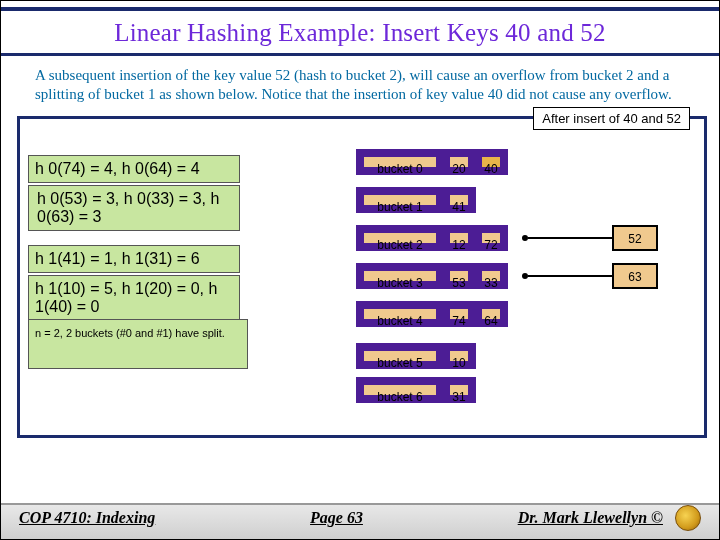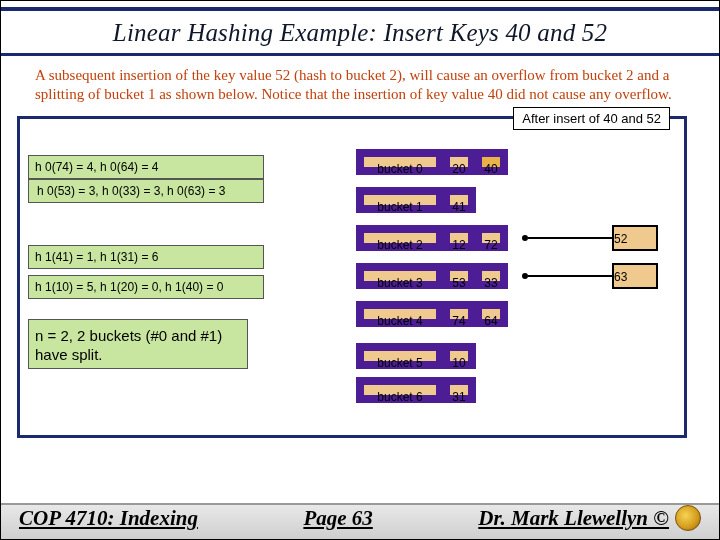--- a/index.html
+++ b/index.html
@@ -4,86 +4,86 @@
 <style>
   * { box-sizing: border-box; margin: 0; padding: 0; }
   html, body { width: 720px; height: 540px; font-family: "Times New Roman", Times, serif; background: #fff; }
   .slide {
     width: 720px; height: 540px; position: relative; background: #fff;
     border: 1px solid #000;
   }
   .top-rule { height: 4px; background: #1a2a6c; margin-top: 6px; }
   .title {
     text-align: center; font-size: 25px; font-weight: normal;
-    color: #0f172a; padding: 8px 20px 6px; letter-spacing: 0.2px; font-style: italic;
+    color: #6d28d9; padding: 8px 20px 6px; letter-spacing: 0.2px;
   }
   .under-rule { height: 3px; background: #1a2a6c; margin: 0 0 8px 0; }
   .body-text {
-    font-size: 15px; line-height: 1.25; padding: 2px 20px 6px 34px; color: #c2410c;
+    font-size: 15px; line-height: 1.25; padding: 2px 20px 6px 34px; color: #0369a1;
   }
   .diagram-box {
-    border: 3px solid #1a2a6c; margin: 6px 32px 0 16px; height: 322px;
+    border: 3px solid #1a2a6c; margin: 6px 12px 0 16px; height: 322px;
     position: relative; background: #fff;
   }
   .caption-box {
     position: absolute; top: -12px; right: 14px; background: #fff;
     border: 1px solid #000; font-size: 13px; padding: 3px 8px;
     font-family: Arial, Helvetica, sans-serif;
   }
   .hash-box {
-    position: absolute; left: 8px; width: 236px;
+    position: absolute; left: 8px; width: 212px;
     border: 1px solid #555; background: #c8e6a0;
-    font-size: 12px; padding: 4px 6px;
+    font-size: 16px; padding: 4px 6px;
     font-family: Arial, Helvetica, sans-serif;
   }
   .hash0 { top: 36px; }
-  .hash1 { top: 60px; padding-left: 8px; }
+  .hash1 { top: 66px; padding-left: 8px; }
   .hash2 { top: 96px; }
   .hash3 { top: 126px; }
   .hash4 { top: 156px; }
   .note-box {
     position: absolute; left: 8px; top: 200px; width: 220px; height: 50px;
     border: 1px solid #555; background: #c8e6a0;
-    font-size: 15px; padding: 6px 6px;
+    font-size: 11px; padding: 6px 6px;
     font-family: Arial, Helvetica, sans-serif; line-height: 1.3;
   }
   .bucket-row {
     position: absolute; height: 26px; font-family: Arial, Helvetica, sans-serif;
     font-size: 12px;
   }
   .cell {
     display: inline-block; vertical-align: top; height: 26px; line-height: 24px;
     text-align: center; border: 8px solid #4c1d95; margin-right: -2px;
   }
   .bucket-label { width: 88px; background: #f0c98e; }
   .val { width: 34px; background: #f0c98e; }
   .val.gold { background: #e8b44a; }
   .overflow-cell {
     width: 46px; background: #f0c98e; border: 2px solid #000;
-    height: 26px; line-height: 24px; text-align: left;
+    height: 26px; line-height: 24px; text-align: center;
     font-family: Arial, Helvetica, sans-serif; font-size: 12px;
     position: absolute;
   }
   .connector {
     position: absolute; height: 2px; background: #000;
   }
   .dot {
     position: absolute; width: 6px; height: 6px; background: #000; border-radius: 50%;
   }
   .footer {
     position: absolute; left: 0; right: 0; bottom: 0; height: 36px;
     background: linear-gradient(#e8e8e8, #cfcfcf);
     border-top: 2px solid #999;
     display: flex; align-items: center; justify-content: space-between;
     padding: 0 18px 8px 18px; font-style: italic; font-weight: bold;
-    font-size: 21px; font-family: "Times New Roman", Times, serif;
+    font-size: 16px; font-family: "Times New Roman", Times, serif;
   }
   .footer .mid { font-style: italic; text-decoration: underline; }
   .footer .left { text-decoration: underline; }
-  .footer .right { display: flex; align-items: center; gap: 6px; text-decoration: underline; }
+  .footer .right { display: flex; align-items: center; gap: 12px; text-decoration: underline; }
   .logo {
     width: 26px; height: 26px; border-radius: 50%;
     background: radial-gradient(circle at 40% 40%, #f7d352 0%, #d19a1b 60%, #8a5a0a 100%);
     border: 1px solid #7a4e08;
   }
 </style>
 </head>
 <body>
 
 <div class="slide">

